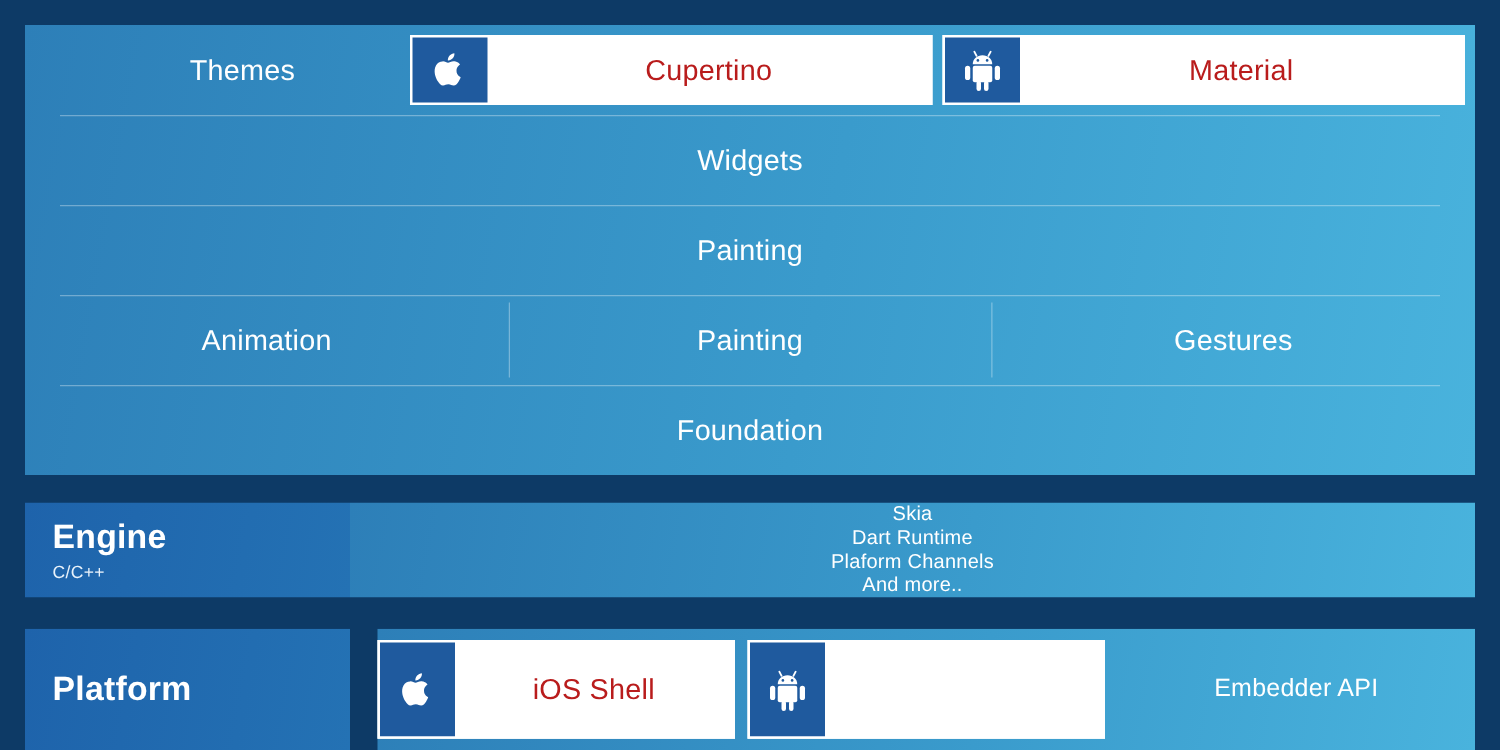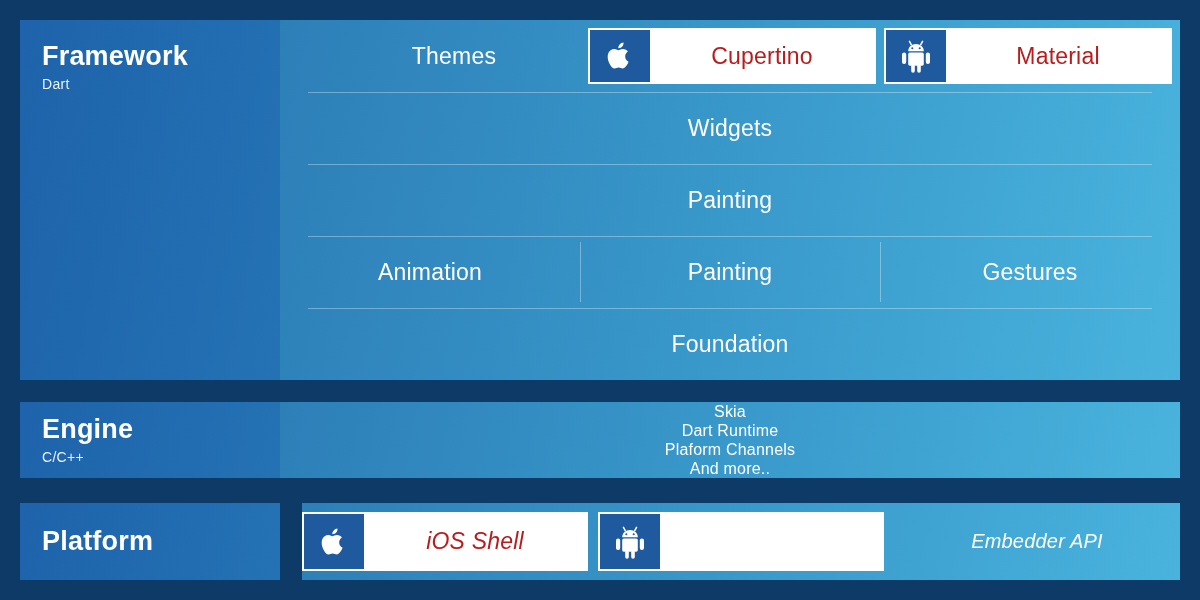--- a/index.html
+++ b/index.html
@@ -155,22 +155,22 @@
   }
   .eng-cell + .eng-cell::before {
     content: "";
     position: absolute;
     left: 0; top: 12px; bottom: 12px;
     width: 1px;
     background: rgba(255,255,255,0.45);
   }
 
   
-  #platform { top: 503px; height: 77px; gap: 22px; }
-  #platform .layer-content { flex-direction: row; align-items: stretch; padding: 9px 0; font-style: italic; }
+  #platform { top: 503px; height: 97px; gap: 22px; }
+  #platform .layer-content { flex-direction: row; align-items: stretch; padding: 9px 0; }
   .plat-slot {
     flex: 1 1 0;
     display: flex;
     align-items: stretch;
     padding-right: 10px;
   }
   .plat-slot.plain {
     align-items: center;
     justify-content: center;
     color: #ffffff;
@@ -183,24 +183,20 @@
   
   .icon-svg { display: block; }
 </style>
 </head>
 <body>
 
 <div id="diagram">
 
   <div class="layer" id="framework">
 
-    <div class="layer-label">
-      <div class="layer-title">Framework</div>
-      <div class="layer-sub">Dart</div>
-    </div>
 
     <div class="layer-content">
 
       <div class="fw-row" id="row-themes">
         <div class="fw-cell themes-cell">
           <span>Themes</span>
         </div>
 
         <div class="card-slot">
           <div class="card">

